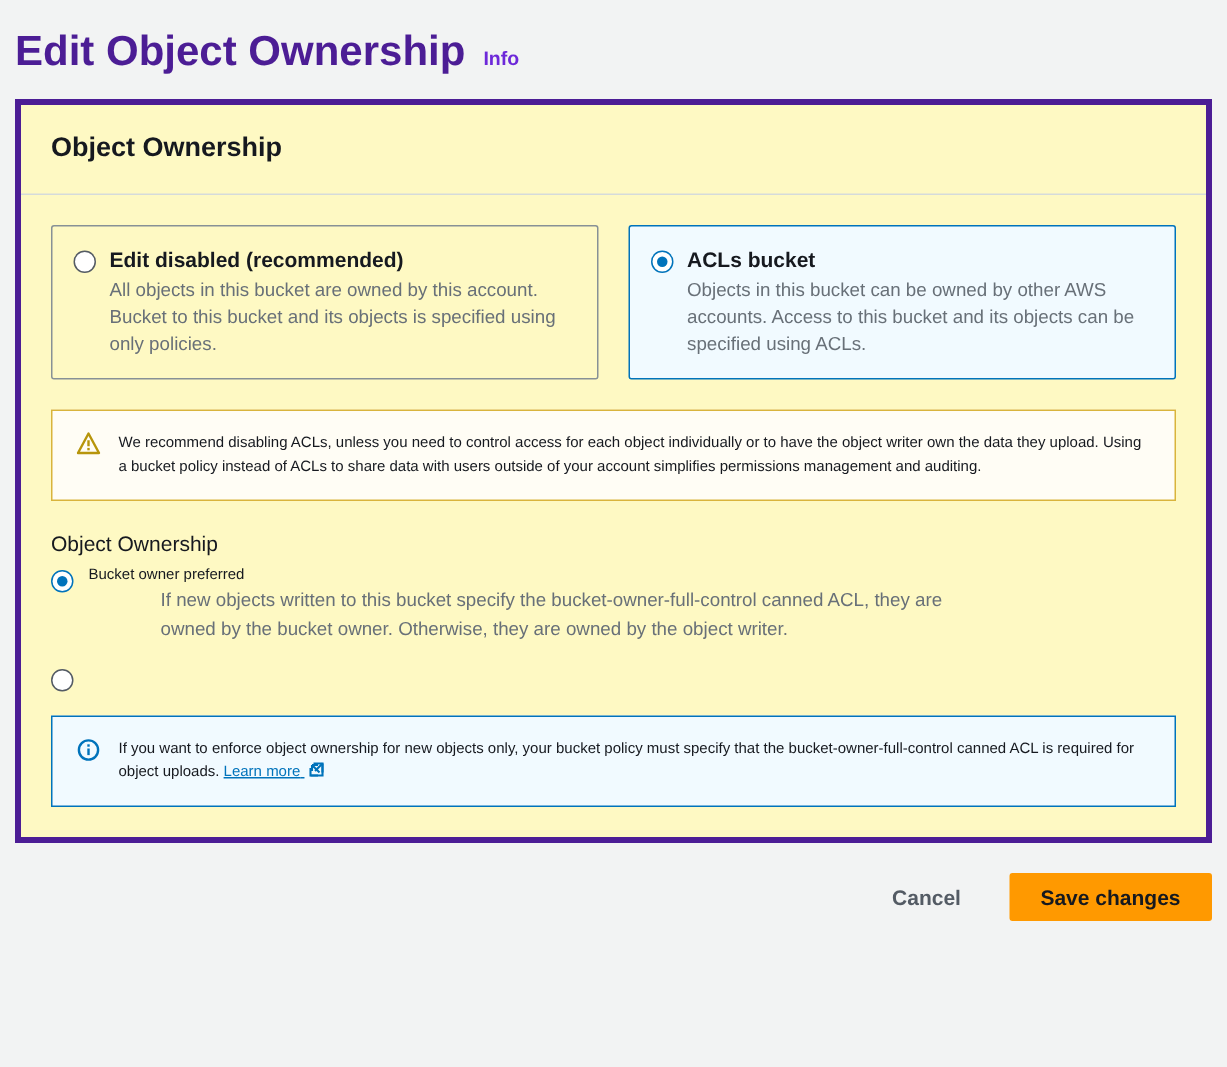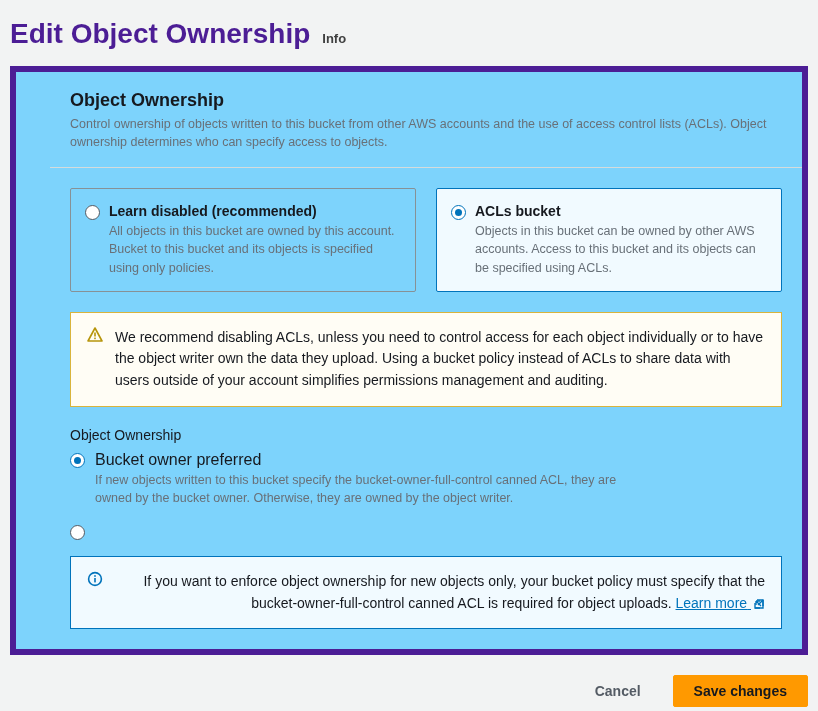--- a/index.html
+++ b/index.html
@@ -21,29 +21,28 @@
     gap: 12px;
     padding: 18px 0 16px 0;
   }
   .page-title {
     font-size: 28px;
     font-weight: 700;
     color: #4c1d95;
     margin: 0;
   }
   .info-link {
-    color: #404040;
+    color: #6d28d9;
     font-size: 13px;
     font-weight: 700;
     cursor: pointer;
   }
   .panel {
-    background: #7dd3fc;
-    border: 6px solid #4c1d95;
-    padding-left: 34px;
+    background: #fef9c3;
+    border: 4px solid #4c1d95;
   }
   .panel-header {
     padding: 18px 20px 16px 20px;
     border-bottom: 1px solid #d5dbdb;
   }
   .panel-header h2 {
     margin: 0 0 4px 0;
     font-size: 18px;
     font-weight: 700;
   }
@@ -107,21 +106,21 @@
   .option-card .card-desc {
     color: #687078;
     font-size: 12.5px;
     line-height: 1.45;
   }
   .alert {
     border: 1px solid;
     padding: 14px 16px 14px 44px;
     margin-bottom: 20px;
     position: relative;
-    font-size: 14px;
+    font-size: 10px;
     line-height: 1.55;
     color: #16191f;
   }
   .alert-warning {
     background: #fffdf5;
     border-color: #d9b43c;
   }
   .alert-info {
     background: #f1faff;
     border-color: #0073bb;
@@ -161,29 +160,30 @@
     content: "";
     width: 7px;
     height: 7px;
     border-radius: 50%;
     background: #0073bb;
   }
   .radio-option .rc {
     margin-left: 10px;
   }
   .radio-option .r-title {
-    font-size: 16px;
+    font-size: 10px;
     color: #16191f;
   }
   .radio-option .r-desc {
     color: #687078;
     font-size: 12.5px;
     margin-top: 2px;
     line-height: 1.45;
     max-width: 560px;
+    margin-left: 48px;
   }
   .learn-link {
     color: #0073bb;
     text-decoration: underline;
     cursor: pointer;
   }
   .ext-icon {
     margin-left: 2px;
     vertical-align: -2px;
   }
@@ -217,29 +217,28 @@
 
 <div class="page">
   <div class="page-header">
     <h1 class="page-title">Edit Object Ownership</h1>
     <span class="info-link">Info</span>
   </div>
 
   <div class="panel">
     <div class="panel-header">
       <h2>Object Ownership</h2>
-      <p>Control ownership of objects written to this bucket from other AWS accounts and the use of access control lists (ACLs). Object ownership determines who can specify access to objects.</p>
     </div>
     <div class="panel-body">
 
       <div class="option-row">
         <div class="option-card">
           <span class="radio-circle"></span>
           <div class="card-content">
-            <div class="card-title">Learn disabled (recommended)</div>
+            <div class="card-title">Edit disabled (recommended)</div>
             <div class="card-desc">All objects in this bucket are owned by this account. Bucket to this bucket and its objects is specified using only policies.</div>
           </div>
         </div>
         <div class="option-card selected">
           <span class="radio-circle"></span>
           <div class="card-content">
             <div class="card-title">ACLs bucket</div>
             <div class="card-desc">Objects in this bucket can be owned by other AWS accounts. Access to this bucket and its objects can be specified using ACLs.</div>
           </div>
         </div>
@@ -265,21 +264,21 @@
           <div class="r-desc">If new objects written to this bucket specify the bucket-owner-full-control canned ACL, they are owned by the bucket owner. Otherwise, they are owned by the object writer.</div>
         </div>
       </div>
 
       <div class="radio-option">
         <span class="radio-circle"></span>
         <div class="rc">
         </div>
       </div>
 
-      <div class="alert alert-info" style="margin-bottom:0; margin-top:6px;text-align:right;">
+      <div class="alert alert-info" style="margin-bottom:0; margin-top:6px;">
         <span class="alert-icon">
           <svg width="16" height="16" viewBox="0 0 16 16">
               <circle cx="8" cy="8" r="6.4" fill="none" stroke="#0073bb" stroke-width="1.6"></circle>
               <rect x="7.2" y="7" width="1.6" height="4.4" fill="#0073bb"></rect>
               <rect x="7.2" y="4.2" width="1.6" height="1.6" fill="#0073bb"></rect>
             </svg>
         </span>
         <span>If you want to enforce object ownership for new objects only, your bucket policy must specify that the bucket-owner-full-control canned ACL is required for object uploads. </span><span class="learn-link"><span>Learn more</span> <svg class="ext-icon" width="12" height="12" viewBox="0 0 12 12">
               <path d="M3 3h4M3 3v4M3 3l5 5M2 10h8V2" fill="none" stroke="#0073bb" stroke-width="1.4" transform="rotate(0)"></path>
               <path d="M4 2h6v6" fill="none" stroke="#0073bb" stroke-width="1.4"></path>

